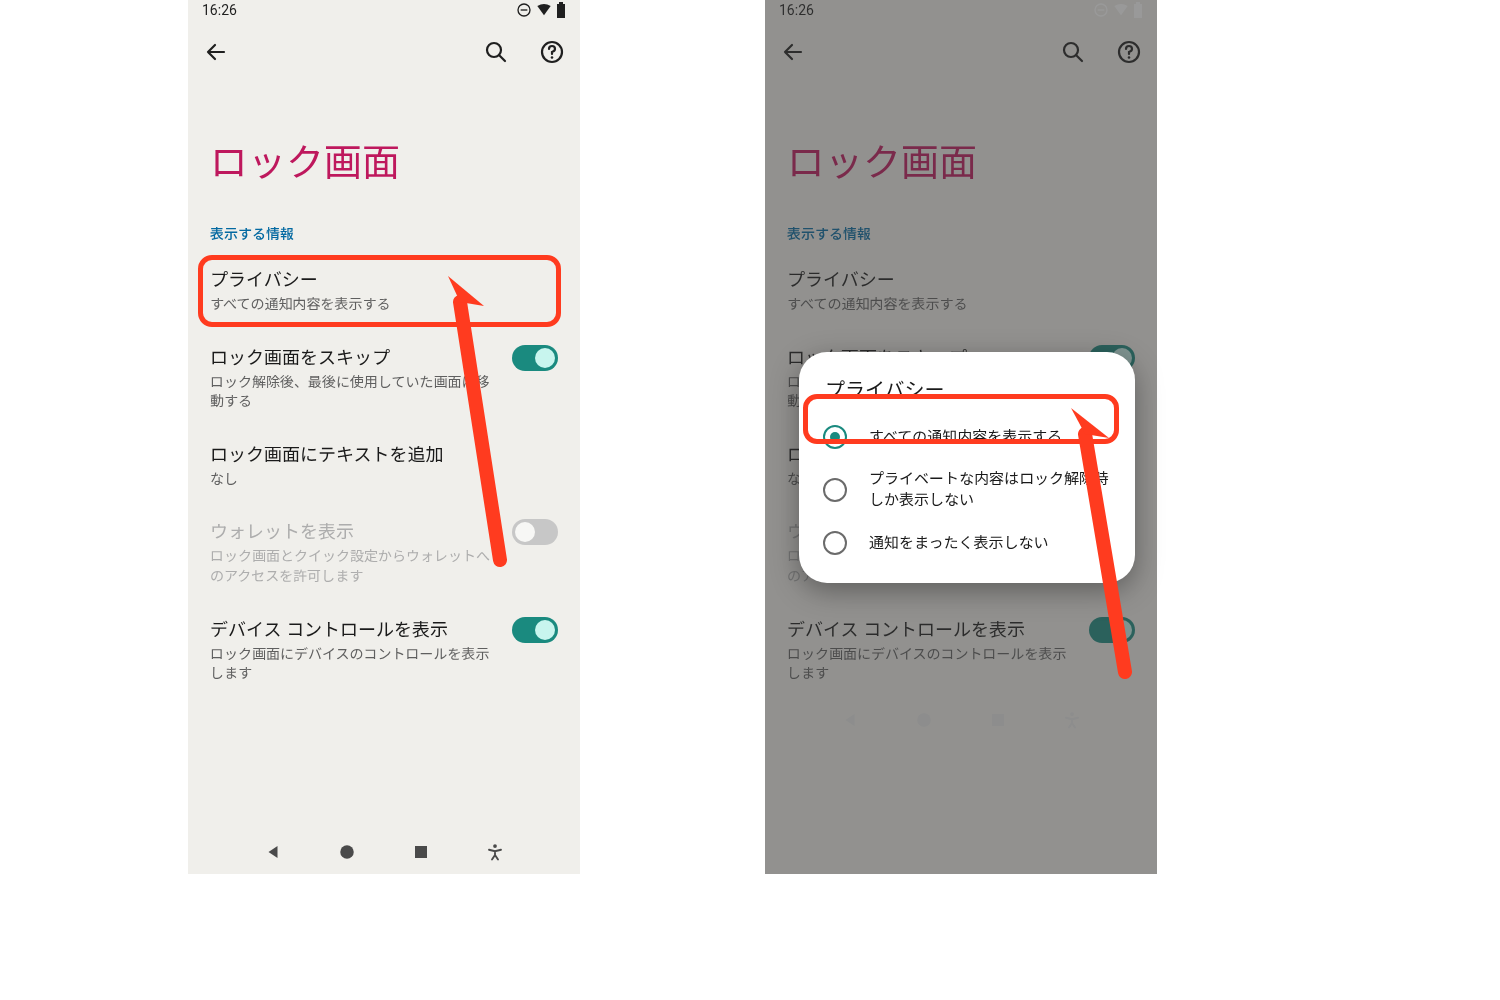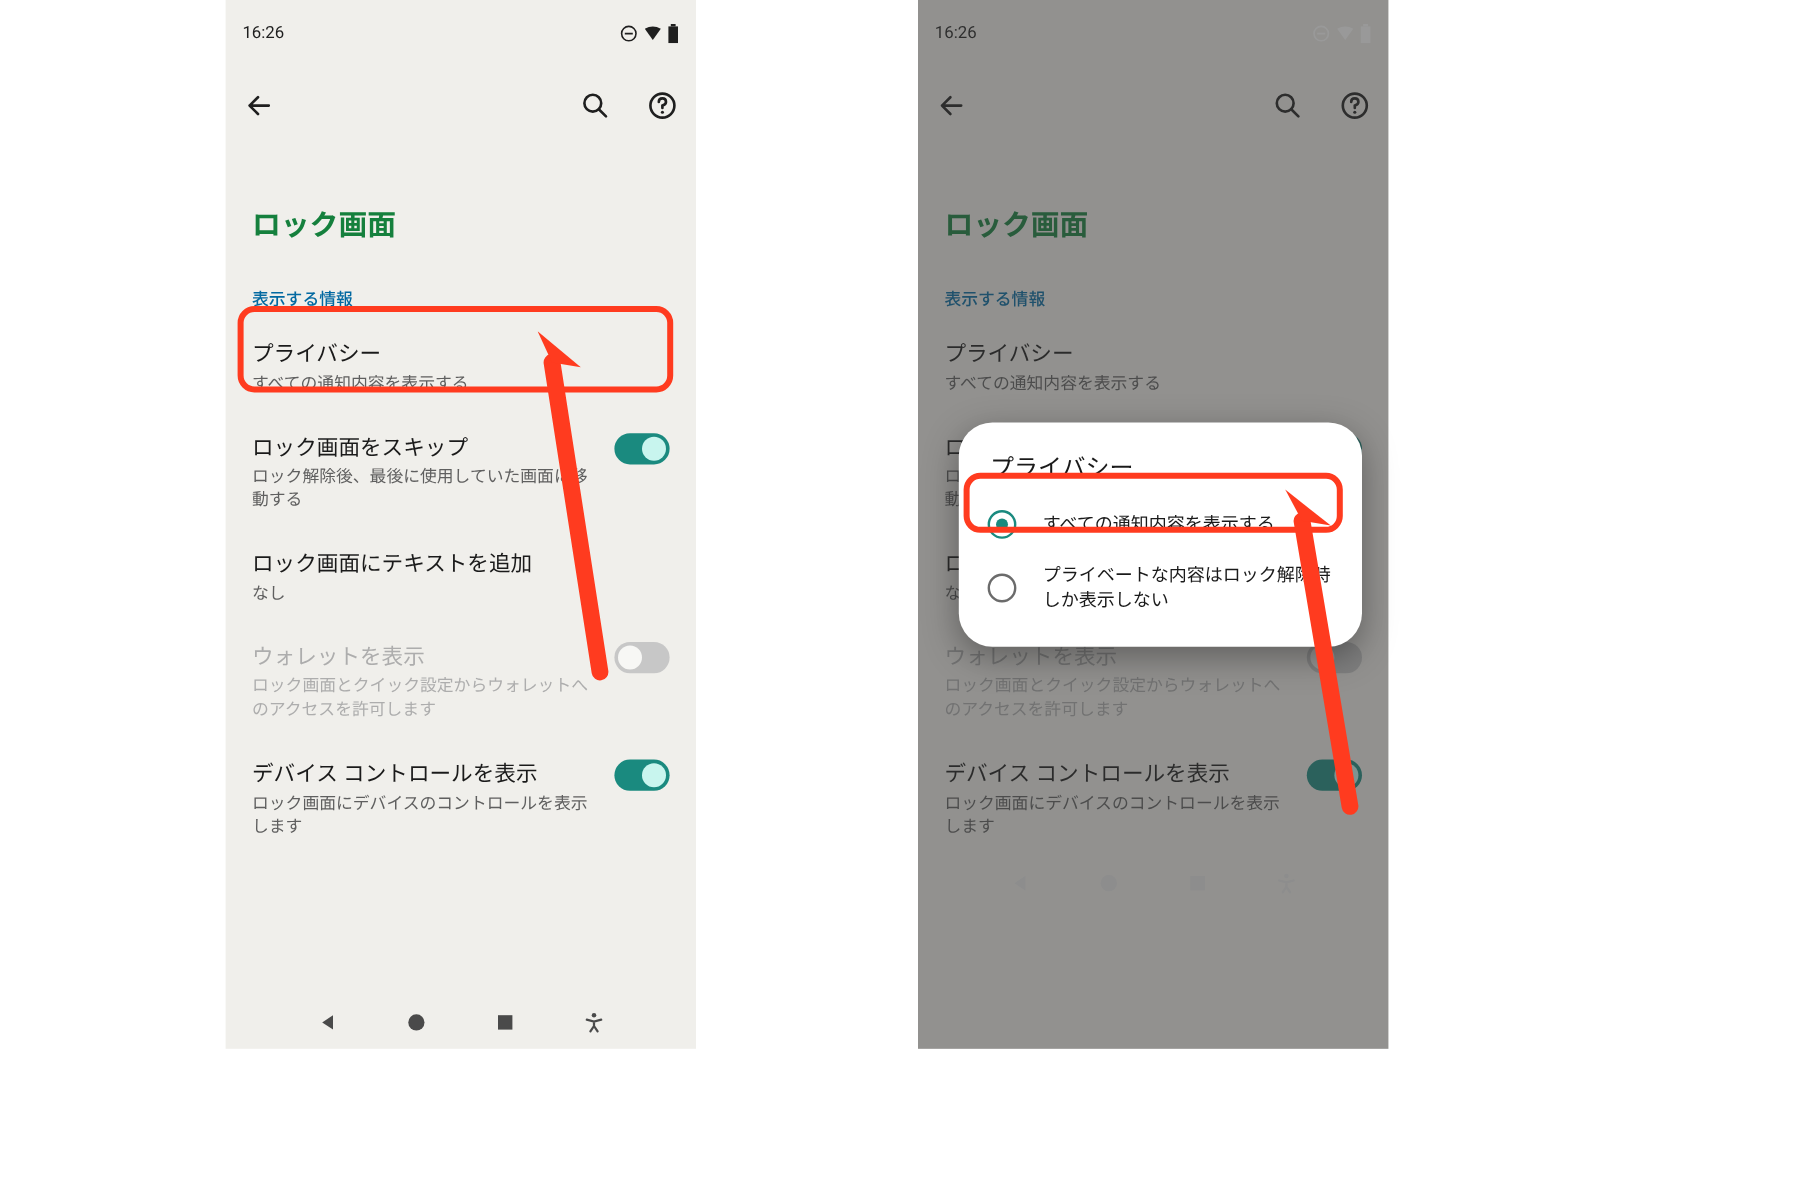--- a/index.html
+++ b/index.html
@@ -18,21 +18,21 @@
       background: #f0efeb;
       top: 0;
     }
     .phone-left { left: 188px; }
     .phone-right { left: 765px; }
     
     .status-bar {
       display: flex;
       justify-content: space-between;
       align-items: center;
-      padding: 18px 14px;
+      padding: 0 14px;
       font-size: 14px;
       color: #1f1f1f;
       height: 20px;
     }
     .status-right { display: flex; align-items: center; gap: 4px; }
     
     .toolbar {
       display: flex;
       align-items: center;
       padding: 8px 14px;
@@ -43,23 +43,23 @@
     .icon-btn {
       width: 28px;
       height: 28px;
       display: flex;
       align-items: center;
       justify-content: center;
       cursor: pointer;
     }
     
     .page-title {
-      font-size: 24px;
-      font-weight: 700;
-      color: #15803d;
+      font-size: 38px;
+      font-weight: 400;
+      color: #be185d;
       padding: 48px 22px 20px 22px;
     }
     
     .section-header {
       font-size: 14px;
       color: #0369a1;
       font-weight: 500;
       padding: 16px 22px 8px 22px;
     }
     
@@ -412,20 +412,24 @@
     <div class="radio-row">
       <div class="radio-outer selected">
           <div class="radio-inner"></div>
         </div>
       <div class="radio-label">すべての通知内容を表示する</div>
     </div>
     <div class="radio-row">
       <div class="radio-outer"></div>
       <div class="radio-label">プライベートな内容はロック解除時しか表示しない</div>
     </div>
+    <div class="radio-row">
+      <div class="radio-outer"></div>
+      <div class="radio-label">通知をまったく表示しない</div>
+    </div>
   </div>
 
   <div class="highlight-ring" style="left:38px; top:394px; width:306px; height:40px; z-index:60;"></div>
   <svg class="arrow-svg" style="left:300px; top:402px; width:80px; height:280px; z-index:61;">
     <path d="M60 270 L20 32" stroke="#ff3b1f" stroke-width="14" stroke-linecap="round"></path>
     <path d="M20 32 L6 6 L44 36 Z" fill="#ff3b1f"></path>
   </svg>
 </div>
 
 </body></html>

